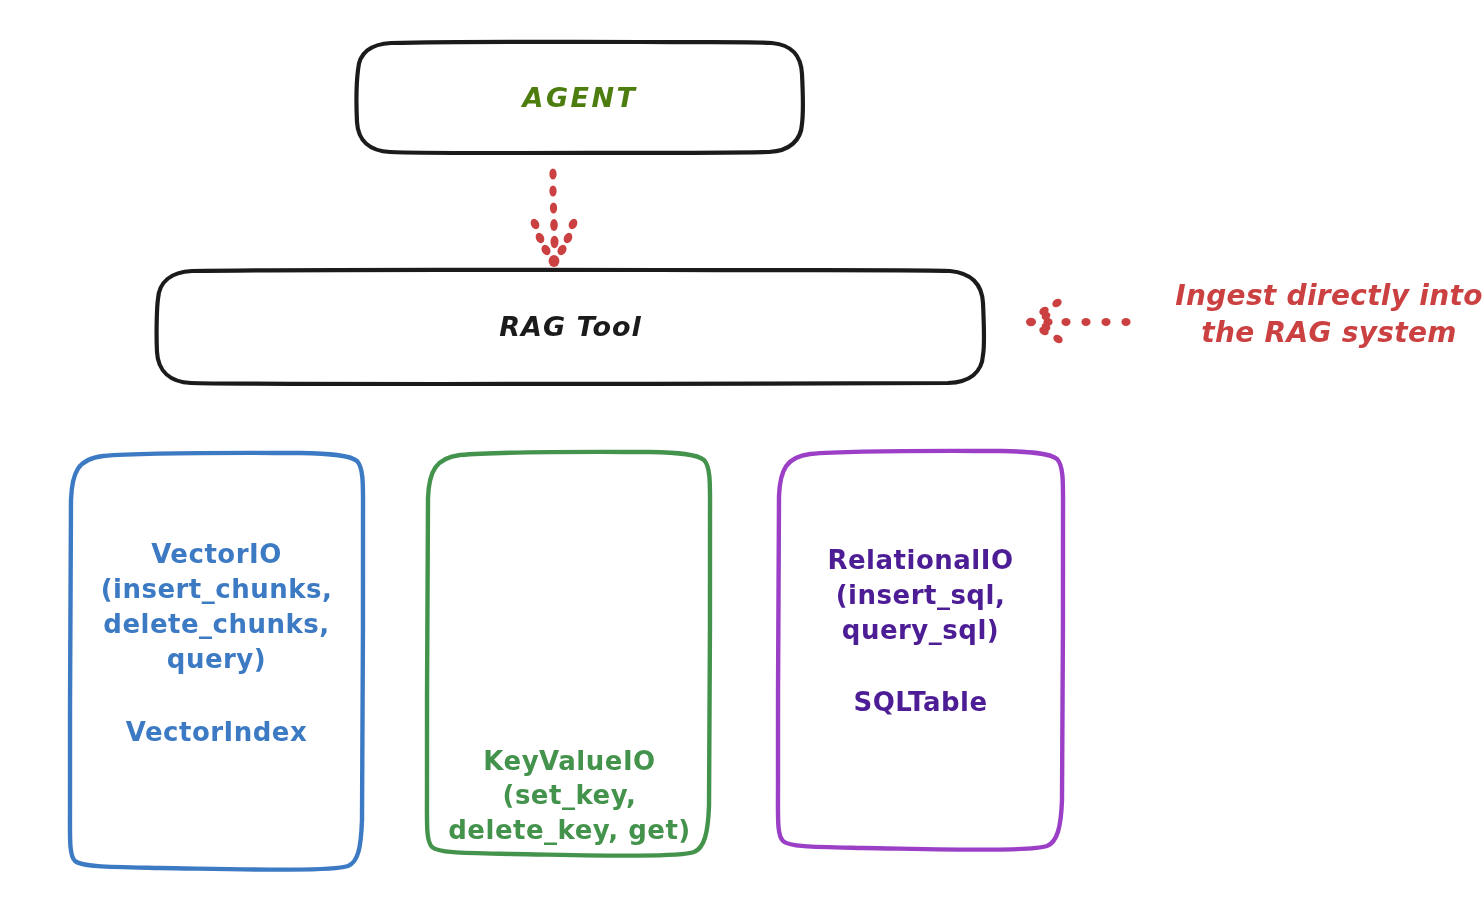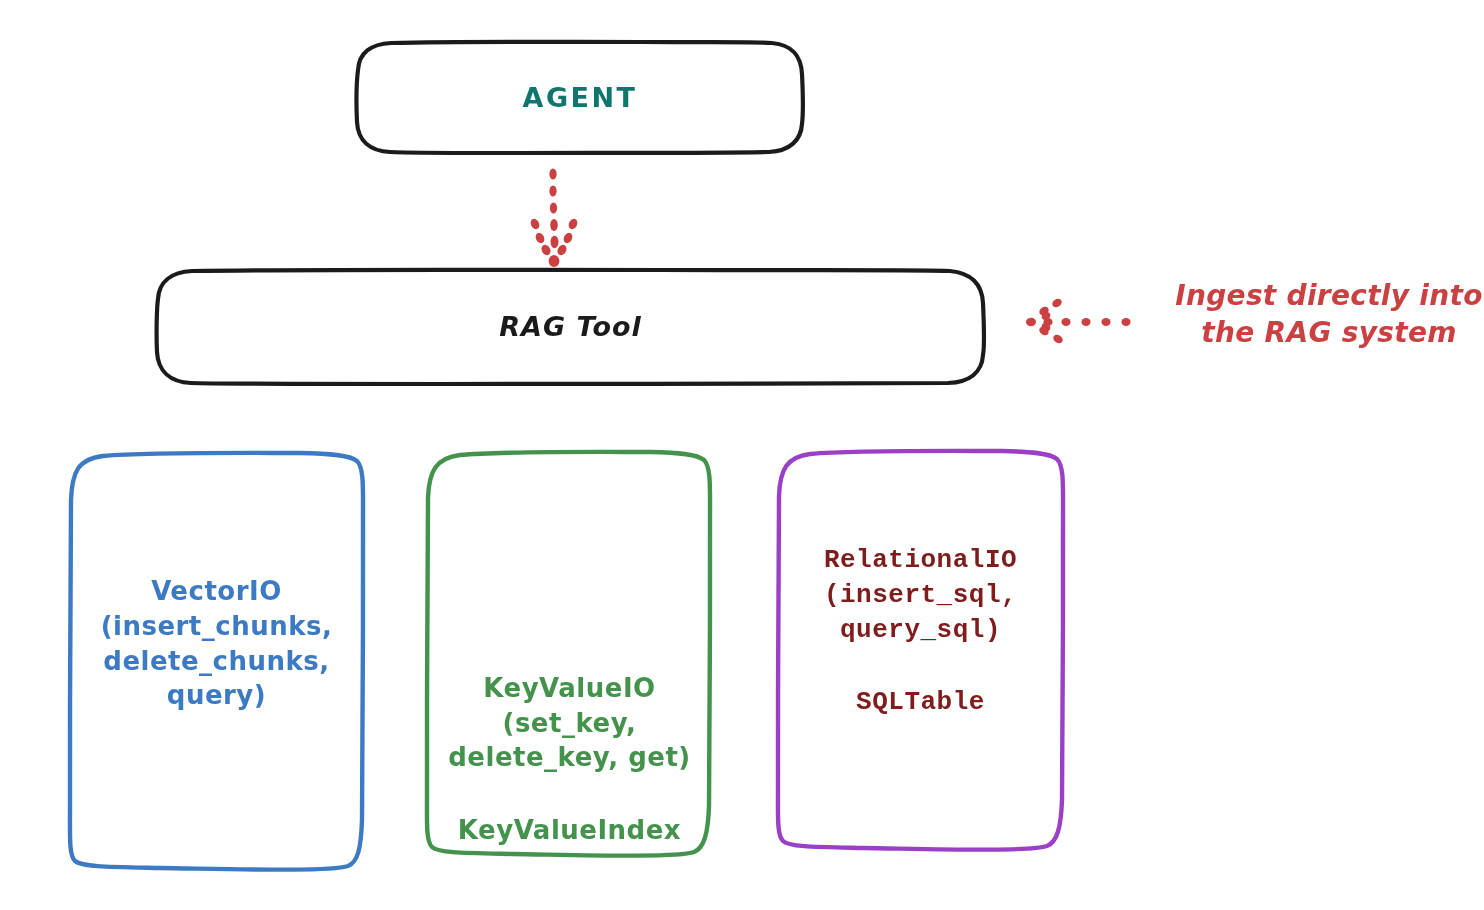--- a/index.html
+++ b/index.html
@@ -40,22 +40,23 @@
 
   
   #agent-node {
     left: 357px;
     top: 42px;
     width: 446px;
     height: 111px;
   }
   #agent-node .node-label {
     font-size: 27px;
+    font-style: italic;
     font-weight: 700;
-    color: #0f766e;
+    color: #4d7c0f;
     letter-spacing: 2.5px;
   }
 
   
   #rag-tool-node {
     left: 157px;
     top: 270px;
     width: 827px;
     height: 113px;
   }
@@ -90,21 +91,21 @@
   .store .node-label {
     font-size: 26px;
     font-weight: 600;
     line-height: 1.34;
   }
   .store .node-label.secondary {
     margin-top: 38px;
   }
   #vector-io-node .node-label { color: #3d7ac4; }
   #key-value-io-node .node-label { color: #44934c; }
-  #relational-io-node .node-label { color: #7f1d1d; font-family: Liberation Mono, monospace; }
+  #relational-io-node .node-label { color: #4c1d95; }
 
   
   #vector-io-node .inner { transform: translateY(-16px); }
   #key-value-io-node .inner { transform: translateY(-6px); }
   #relational-io-node .inner { transform: translateY(-18px); }
   .inner {
     display: flex;
     flex-direction: column;
     align-items: center;
     width: 100%;
@@ -234,29 +235,29 @@
 <div class="node" id="rag-tool-node">
   <div class="node-label">RAG Tool</div>
 </div>
 
 <div class="node store" id="vector-io-node">
   <div class="inner">
     <div class="node-label">VectorIO
 (insert_chunks,
 delete_chunks,
 query)</div>
+    <div class="node-label secondary">VectorIndex</div>
   </div>
 </div>
 
 <div class="node store" id="key-value-io-node">
   <div class="inner">
     <div class="node-label">KeyValueIO
 (set_key,
 delete_key, get)</div>
-    <div class="node-label secondary">KeyValueIndex</div>
   </div>
 </div>
 
 <div class="node store" id="relational-io-node">
   <div class="inner">
     <div class="node-label">RelationalIO
 (insert_sql,
 query_sql)</div>
     <div class="node-label secondary">SQLTable</div>
   </div>

